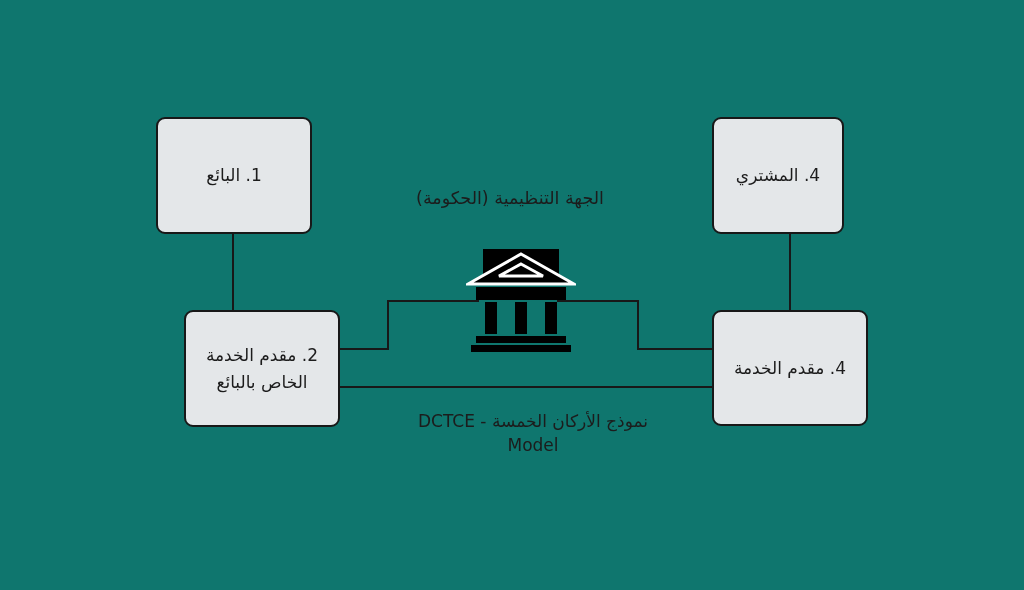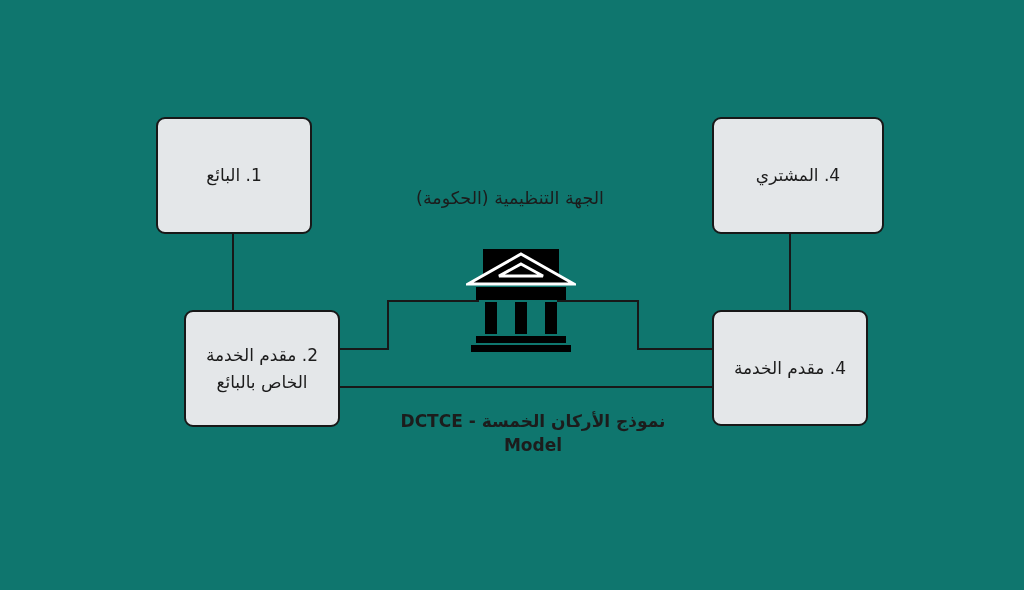--- a/index.html
+++ b/index.html
@@ -26,21 +26,21 @@
     justify-content: center;
     text-align: center;
     direction: rtl;
     font-size: 17px;
     line-height: 1.55;
     color: #1c1c1c;
     padding: 6px 12px;
     z-index: 1;
   }
   .node-seller  { left: 156px; top: 117px; width: 156px; height: 117px; }
-  .node-buyer   { left: 712px; top: 117px; width: 172px; height: 117px; }
+  .node-buyer   { left: 712px; top: 117px; width: 132px; height: 117px; }
   .node-ssp     { left: 156px; top: 310px; width: 156px; height: 117px; margin-left: 28px; }
   .node-bsp     { left: 712px; top: 310px; width: 156px; height: 116px; }
 
   .line {
     position: absolute;
     background: #181818;
     z-index: 0;
   }
 
   .regulator-label {
@@ -67,21 +67,20 @@
   .caption {
     position: absolute;
     left: 398px;
     top: 409px;
     width: 270px;
     text-align: center;
     font-size: 17px;
     line-height: 24px;
     color: #1c1c1c;
     z-index: 1;
-    font-weight: bold;
   }
   .caption .line1 { direction: rtl; }
   .caption .line2 { direction: ltr; }
 </style>
 </head>
 <body>
 
 <div class="canvas">
 
   <div class="line" style="left:232px; top:233px; width:2px;  height:78px;"></div>

